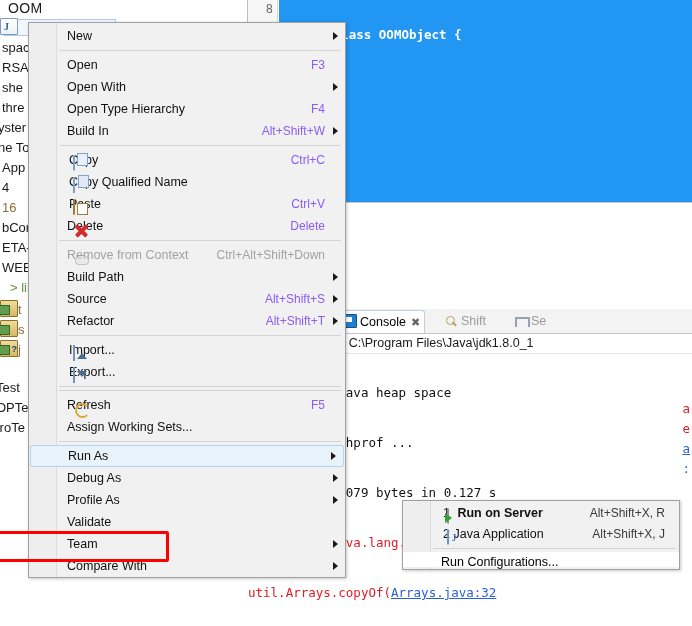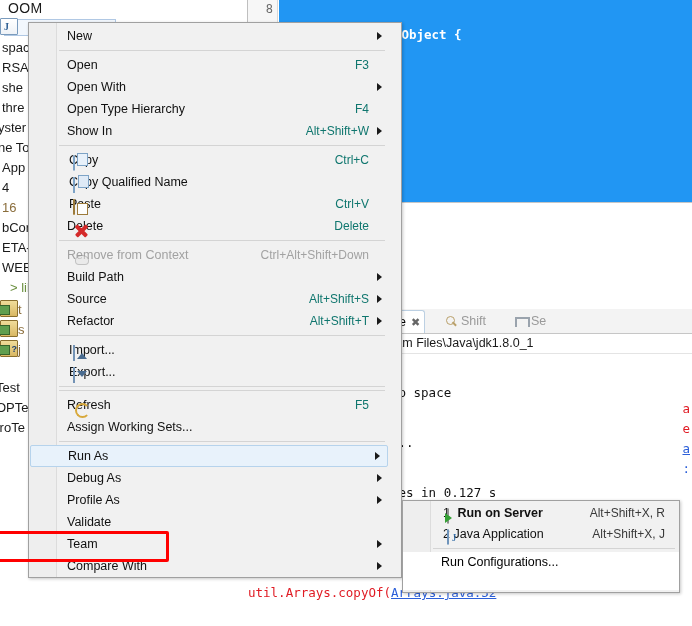--- a/index.html
+++ b/index.html
@@ -265,26 +265,26 @@
   .con-line.out { color: #111111; }
   .con-line .lnk {
     color: #2b5fd9;
     text-decoration: underline;
   }
 
   
   #context-menu {
     position: absolute;
     left: 28px; top: 22px;
-    width: 374px;
+    width: 318px;
     background: #f1f1f1;
     border: 1px solid #a0a0a0;
     box-shadow: 1px 1px 3px rgba(0,0,0,0.22);
     z-index: 50;
-    padding: 2px 12px 0 0;
+    padding: 2px 0 0 0;
     box-sizing: border-box;
   }
   #menu-iconbar {
     position: absolute;
     left: 0; top: 0;
     width: 27px; height: 100%;
     background: #eeeeee;
     border-right: 1px solid #dcdcdc;
   }
   .mi {
@@ -304,21 +304,21 @@
     border-radius: 2px;
     height: 20px;
     line-height: 20px;
     margin: 0 1px;
     padding-left: 37px;
   }
   .mi .accel {
     position: absolute;
     right: 20px; top: 0;
     font-size: 12px;
-    color: #0f766e;
+    color: #8b5cf6;
   }
   .mi.disabled .accel { color: #a2a2a2; }
   .mi .arrow {
     position: absolute;
     right: 7px; top: 50%;
     margin-top: -4px;
     width: 0; height: 0;
     border-left: 5px solid #1a1a1a;
     border-top: 4px solid transparent;
     border-bottom: 4px solid transparent;
@@ -488,21 +488,21 @@
   .ic-javaapp::after {
     content: "J";
     position: absolute;
     left: 4px; top: -3px;
     font-size: 11px;
     color: #2060a0;
     font-family: "Liberation Serif", serif;
   }
   #runcfg-row {
     position: relative;
-    height: 38px;
+    height: 15px;
     line-height: 21px;
     padding-left: 38px;
     font-size: 12.5px;
     background: #ffffff;
   }
   #runcfg-highlight {
     position: absolute;
     left: -3px; top: 531px;
     width: 172px; height: 31px;
     border: 3px solid #ff0000;
@@ -626,21 +626,21 @@
     </div>
     <div class="mi">
       <span class="mi-label">Open With</span>
       <span class="arrow"></span>
     </div>
     <div class="mi">
       <span class="mi-label">Open Type Hierarchy</span>
       <span class="accel">F4</span>
     </div>
     <div class="mi">
-      <span class="mi-label">Show In</span>
+      <span class="mi-label">Build In</span>
       <span class="accel">Alt+Shift+W</span>
       <span class="arrow"></span>
     </div>
     <div class="msep"></div>
 
     <div class="mi">
       <span class="mi-icon ic-copy"></span>
       <span class="mi-label">Copy</span>
       <span class="accel">Ctrl+C</span>
     </div>

